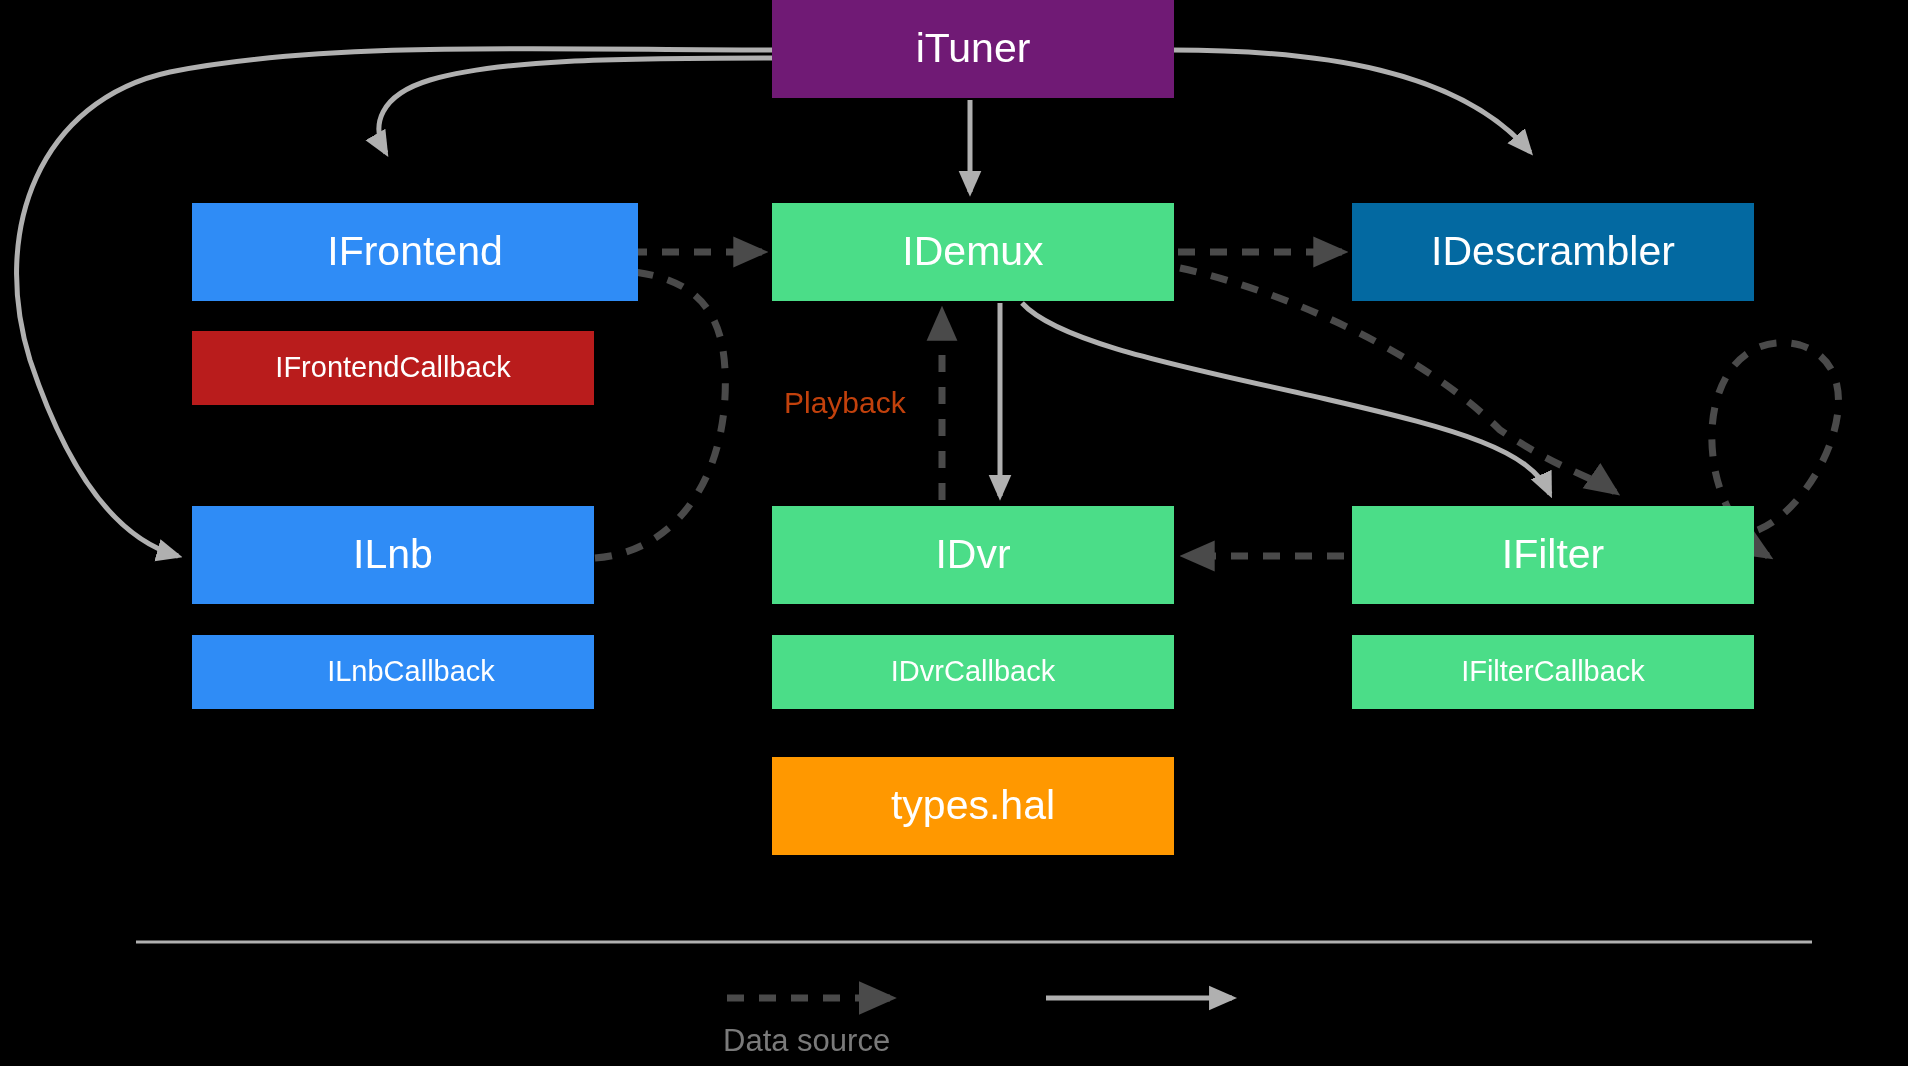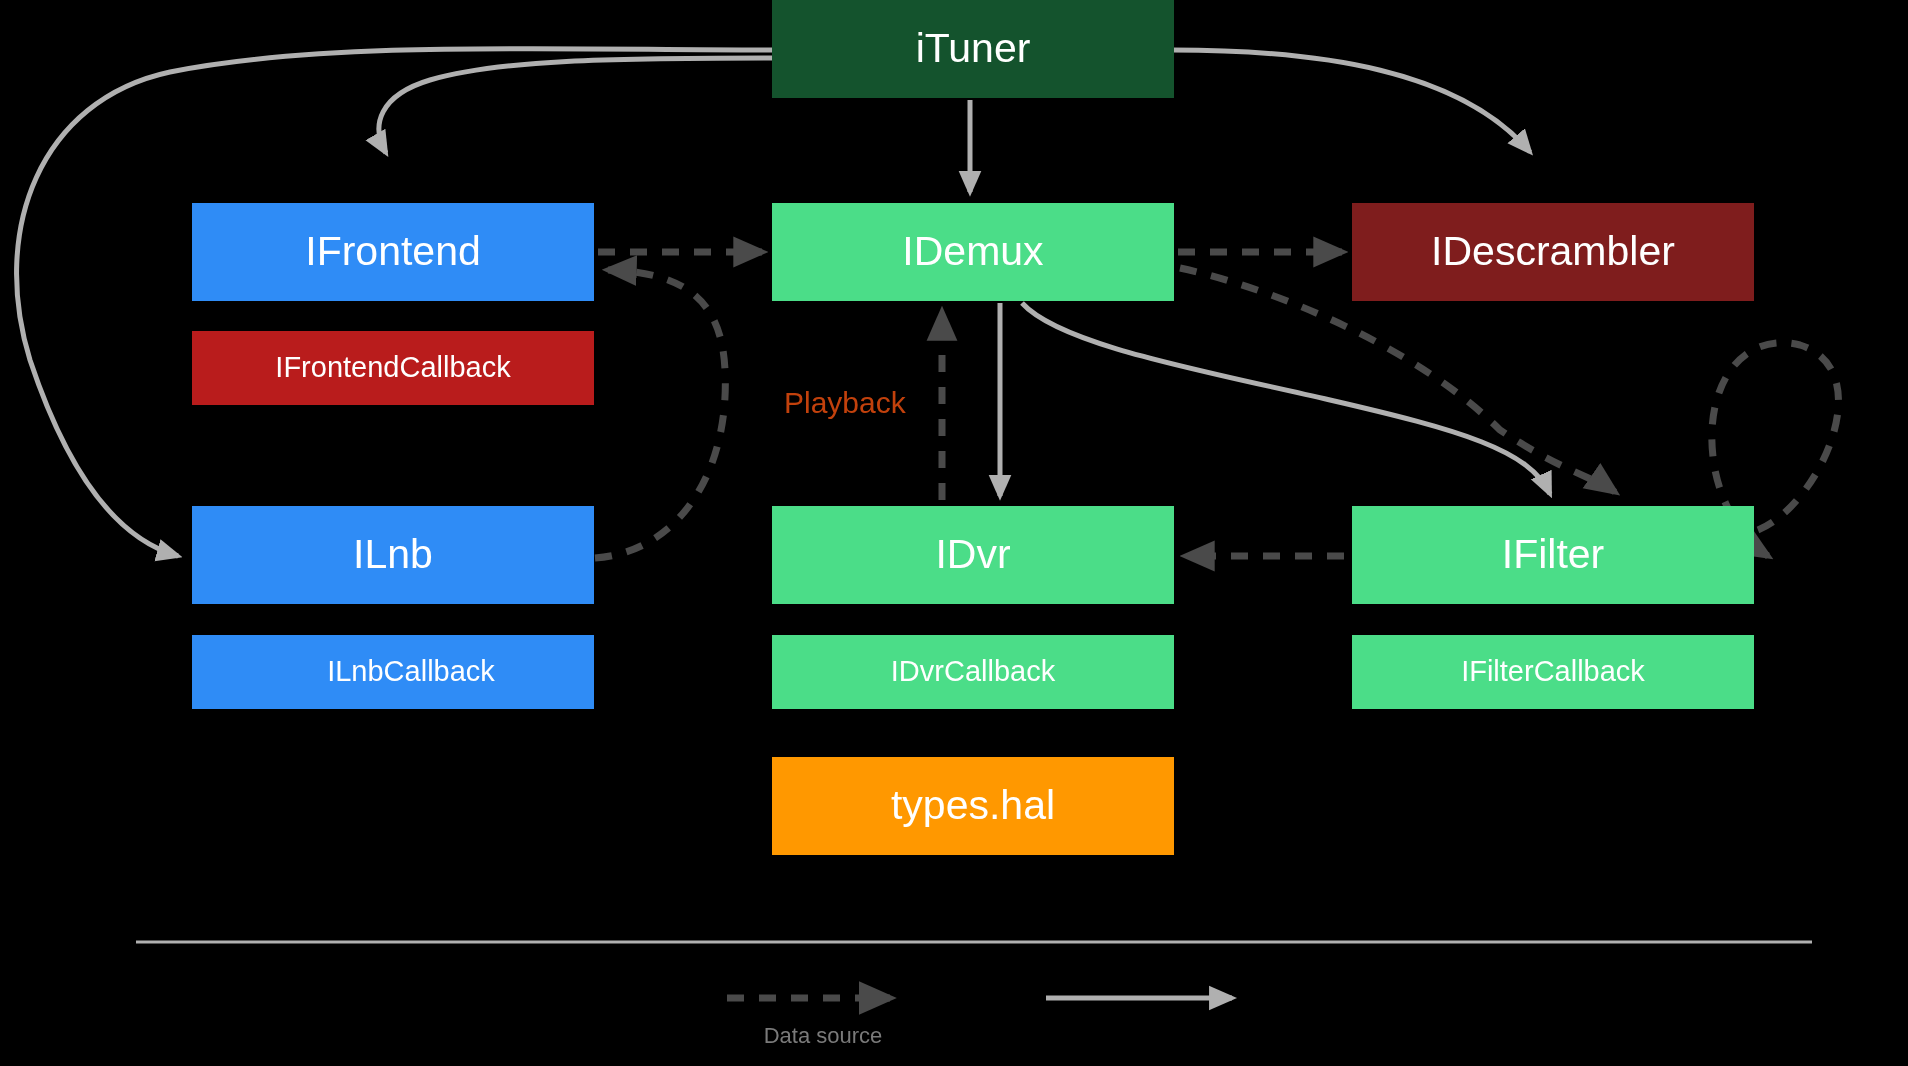--- a/index.html
+++ b/index.html
@@ -39,23 +39,22 @@
   .edge-label {
     position: absolute;
     color: #c2410c;
     font-size: 30px;
     white-space: nowrap;
     margin-left: 16px;
   }
   .legend-label {
     position: absolute;
     color: #7a7a7a;
-    font-size: 22px;
+    font-size: 31px;
     white-space: nowrap;
-    text-align: center;
   }
 </style>
 </head>
 <body>
 
 <div id="canvas">
 
   <svg id="edges" viewBox="0 0 1908 1066">
     <defs>
       <marker id="ah-solid" viewBox="0 0 10 10" refX="8.2" refY="5" markerWidth="5.2" markerHeight="5.2" orient="auto-start-reverse">
@@ -92,50 +91,50 @@
     </g>
 
     <line x1="136" y1="942" x2="1812" y2="942" stroke="#b0b0b0" stroke-width="3"></line>
 
     <g>
       <line x1="727" y1="998" x2="890" y2="998" stroke="#4a4a4a" stroke-width="7" stroke-dasharray="17 15" marker-end="url(#ah-dashed-lg)"></line>
       <line x1="1046" y1="998" x2="1232" y2="998" stroke="#b0b0b0" stroke-width="5" marker-end="url(#ah-solid-lg)"></line>
     </g>
   </svg>
 
-  <div class="node primary" style="left:192px; top:203px; width:402px; height:98px; background:#2f8cf6;">
+  <div class="node primary" style="left:192px; top:203px; width:446px; height:98px; background:#2f8cf6;">
     <span>IFrontend</span>
   </div>
   <div class="node callback" style="left:192px; top:331px; width:402px; height:74px; background:#b91c1c;">
     <span>IFrontendCallback</span>
   </div>
   <div class="node primary" style="left:192px; top:506px; width:402px; height:98px; background:#2f8cf6;">
     <span>ILnb</span>
   </div>
   <div class="node callback" style="left:192px; top:635px; width:402px; height:74px; background:#2f8cf6;padding-left:36px;">
     <span>ILnbCallback</span>
   </div>
 
-  <div class="node primary" style="left:772px; top:0px; width:402px; height:98px; background:#14532d;text-align:right;">
+  <div class="node primary" style="left:772px; top:0px; width:402px; height:98px; background:#701a75;text-align:right;">
     <span>iTuner</span>
   </div>
   <div class="node primary" style="left:772px; top:506px; width:402px; height:98px; background:#4bdd88;">
     <span>IDvr</span>
   </div>
   <div class="node primary" style="left:772px; top:203px; width:402px; height:98px; background:#4bdd88;">
     <span>IDemux</span>
   </div>
   <div class="node callback" style="left:772px; top:635px; width:402px; height:74px; background:#4bdd88;">
     <span>IDvrCallback</span>
   </div>
   <div class="node types" style="left:772px; top:757px; width:402px; height:98px; background:#ff9800;">
     <span>types.hal</span>
   </div>
 
-  <div class="node primary" style="left:1352px; top:203px; width:402px; height:98px; background:#7f1d1d;">
+  <div class="node primary" style="left:1352px; top:203px; width:402px; height:98px; background:#0369a1;">
     <span>IDescrambler</span>
   </div>
   <div class="node primary" style="left:1352px; top:506px; width:402px; height:98px; background:#4bdd88;">
     <span>IFilter</span>
   </div>
   <div class="node callback" style="left:1352px; top:635px; width:402px; height:74px; background:#4bdd88;">
     <span>IFilterCallback</span>
   </div>
 
   <div class="edge-label" style="left:768px; top:386px;">Playback</div>

